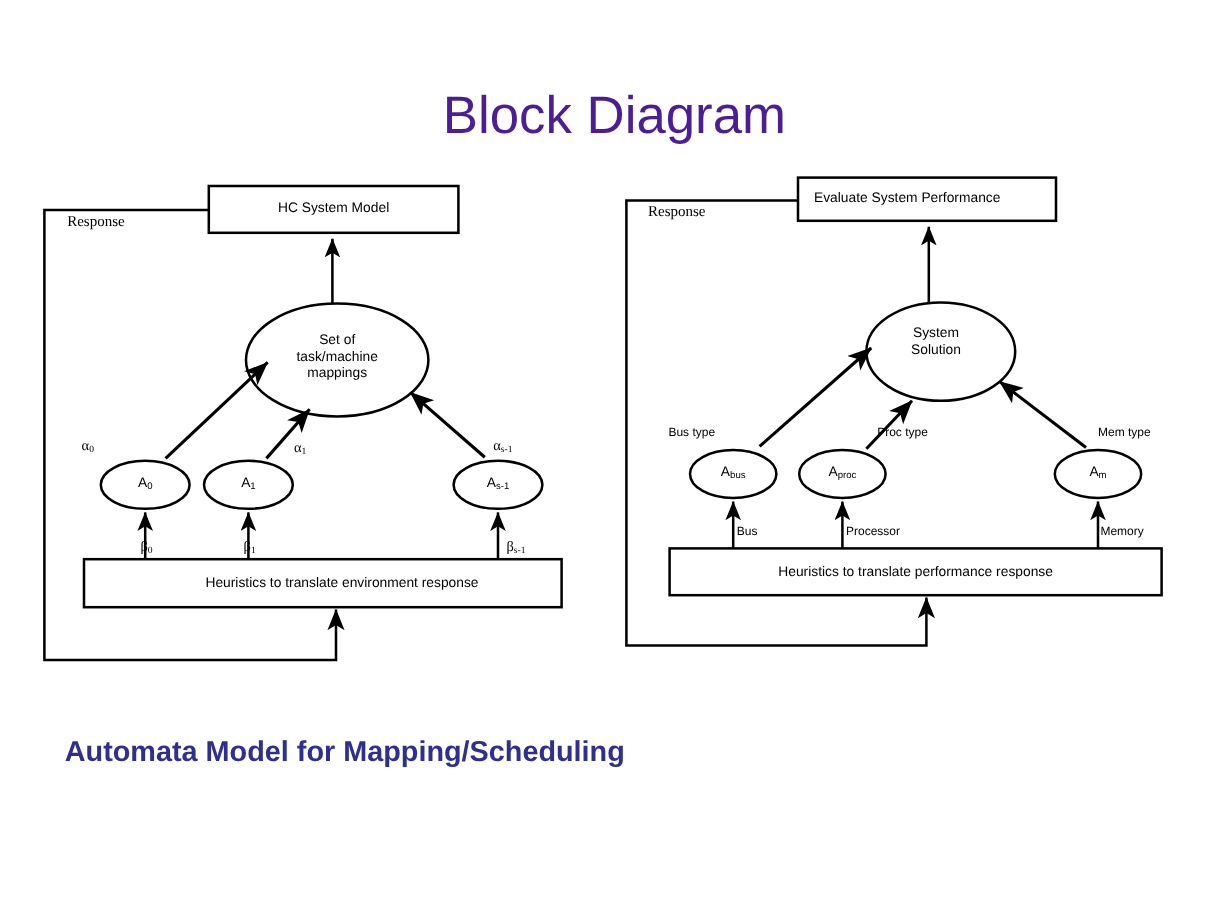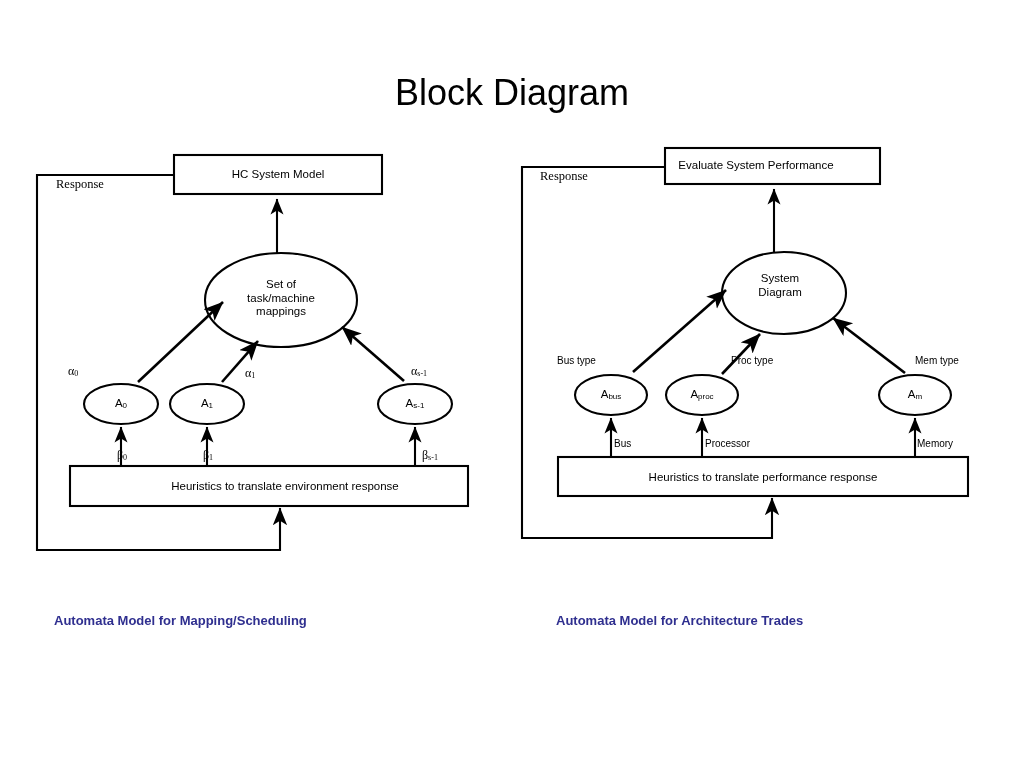--- a/index.html
+++ b/index.html
@@ -20,35 +20,35 @@
     width: 1024px;
     height: 768px;
     background: #ffffff;
   }
   #title {
     position: absolute;
     left: 0;
     top: 72px;
     width: 1024px;
     text-align: center;
-    font-size: 36px;
+    font-size: 44px;
     font-weight: normal;
-    color: #000000;
+    color: #4c1d95;
     letter-spacing: 0px;
     font-family: "Liberation Sans", sans-serif;
   }
   .svg-layer {
     position: absolute;
     left: 0; top: 0;
     width: 1024px;
     height: 768px;
   }
   .caption {
     position: absolute;
-    font-size: 13px;
+    font-size: 24px;
     font-weight: bold;
     color: #2f2f8f;
     font-family: "Liberation Sans", sans-serif;
     white-space: nowrap;
   }
   #caption-left { left: 54px; top: 613px; }
   #caption-right { left: 556px; top: 613px; }
 
   
   .lbl {
@@ -178,21 +178,21 @@
   <div class="lbl greek" style="left:422px; top:448px;">
     <span>β</span><span class="sub">s-1</span>
   </div>
 
   <div class="lbl resp-text" style="left:540px; top:169px;">Response</div>
 
   <div class="lbl ctr box-text" style="left:756px; top:159px;">Evaluate System Performance</div>
 
   <div class="lbl ctr ell-text" style="left:780px; top:272px;">
     <div>System</div>
-    <div>Diagram</div>
+    <div>Solution</div>
   </div>
 
   <div class="lbl ctr box-text" style="left:763px; top:471px;">Heuristics to translate performance response</div>
 
   <div class="lbl small-text" style="left:557px; top:355px;">Bus type</div>
   <div class="lbl small-text" style="left:731px; top:355px;">Proc type</div>
   <div class="lbl small-text" style="left:915px; top:355px;">Mem type</div>
 
   <div class="lbl ctr ell-text" style="left:611px; top:388px;">
     <span>A</span><span class="sub">bus</span>
@@ -202,15 +202,14 @@
   </div>
   <div class="lbl ctr ell-text" style="left:915px; top:388px;">
     <span>A</span><span class="sub">m</span>
   </div>
 
   <div class="lbl small-text" style="left:614px; top:438px;">Bus</div>
   <div class="lbl small-text" style="left:705px; top:438px;">Processor</div>
   <div class="lbl small-text" style="left:917px; top:438px;">Memory</div>
 
   <div id="caption-left" class="caption">Automata Model for Mapping/Scheduling</div>
-  <div id="caption-right" class="caption">Automata Model for Architecture Trades</div>
 
 </div>
 
 </body></html>

